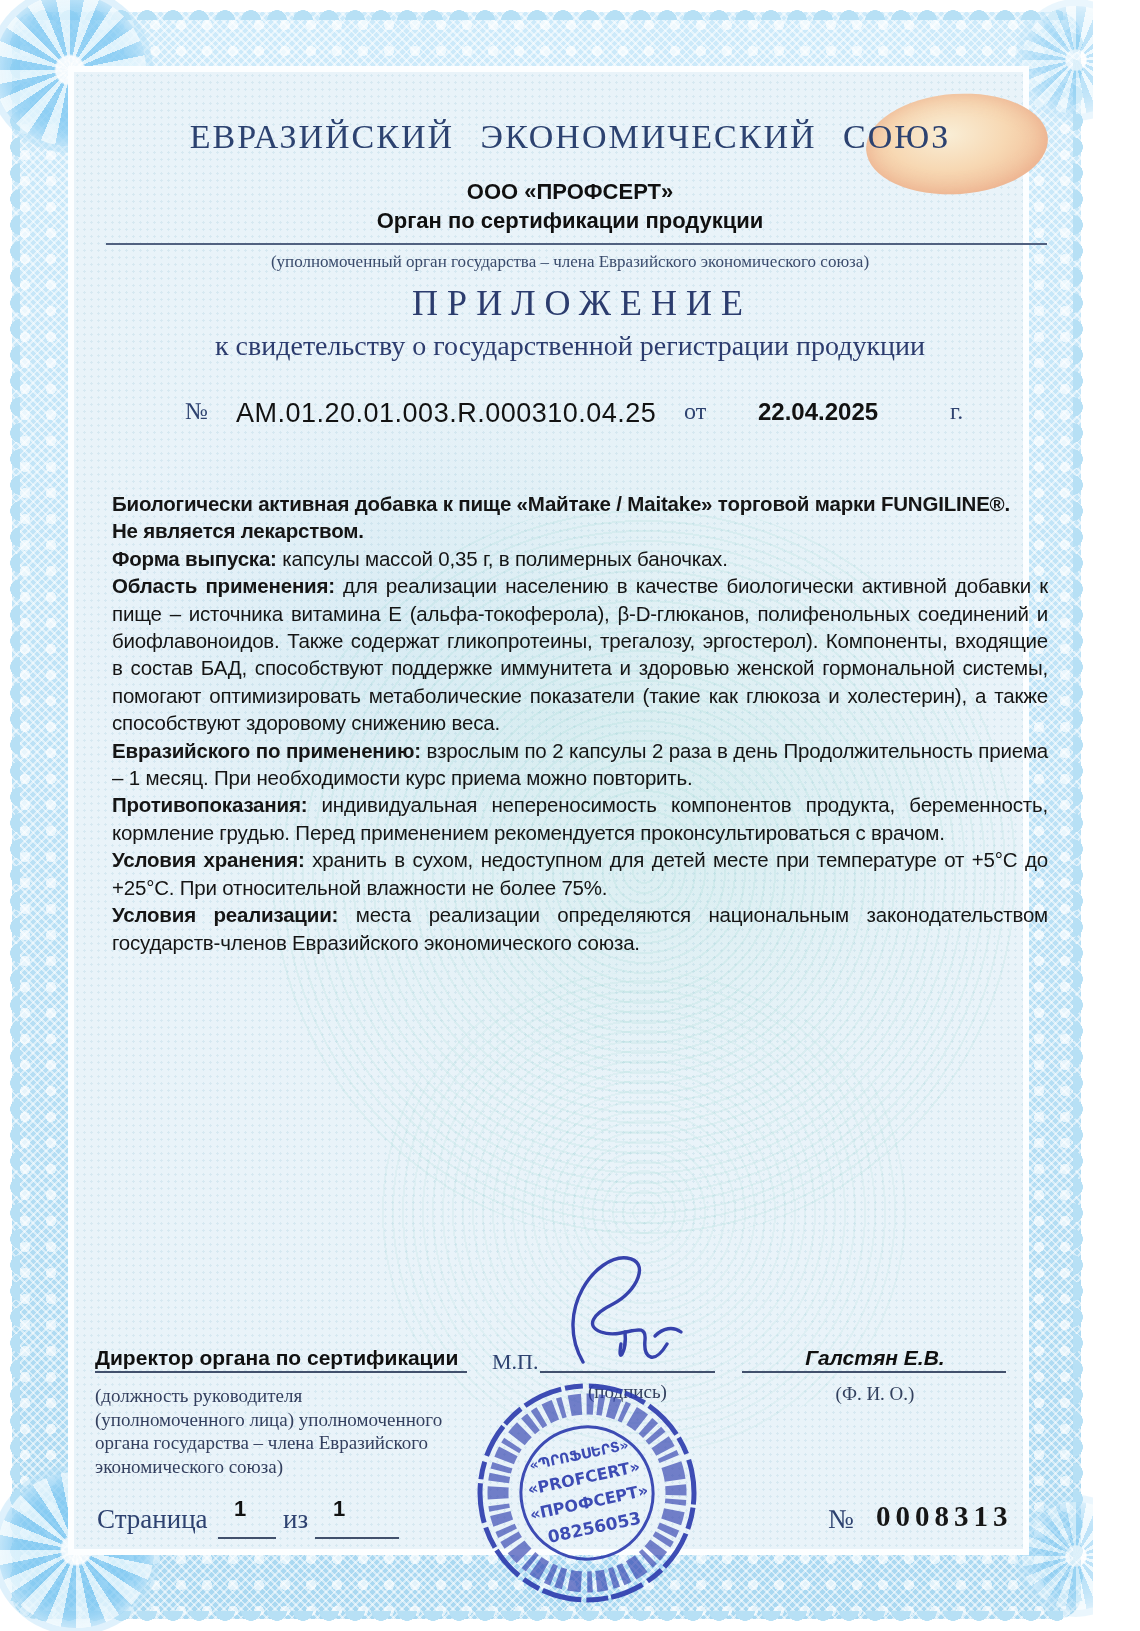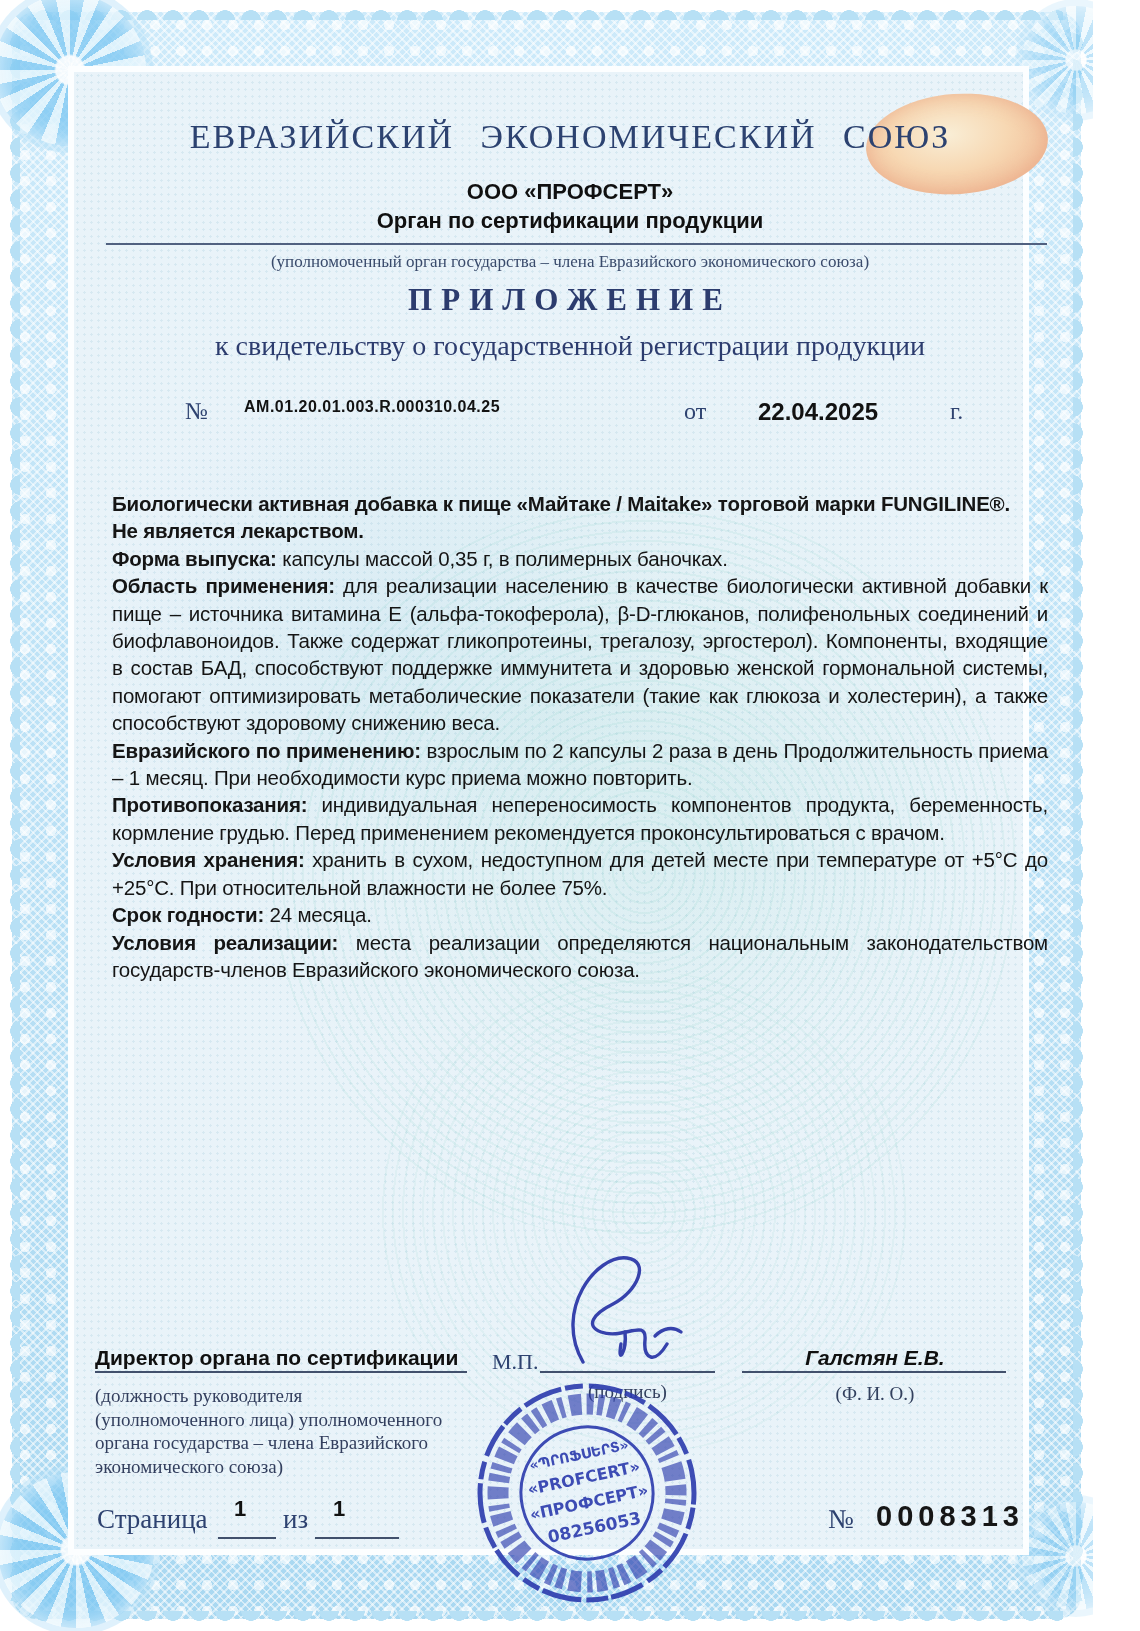--- a/index.html
+++ b/index.html
@@ -56,26 +56,26 @@
   .serif{font-family:"Liberation Serif","DejaVu Serif",serif;}
   .navy{color:#2e4270;}
   .ctr{left:68px;width:1004px;text-align:center;}
 
   .union-title{top:118px;font-size:34px;letter-spacing:2px;word-spacing:16px;color:#2c4270;}
   .org-name{top:179px;font-size:22px;font-weight:bold;color:#101010;}
   .org-role{top:208px;font-size:22px;font-weight:bold;color:#101010;}
   .rule{top:243px;left:106px;width:941px;height:2px;background:#516180;}
   .org-note{top:252px;font-size:17px;color:#394a6b;}
 
-  .doc-title{top:282px;font-size:31px;font-weight:bold;letter-spacing:9px;color:#2c3c6e;}
+  .doc-title{top:282px;font-size:36px;font-weight:normal;letter-spacing:9px;color:#2c3c6e;padding-left:12px;}
   .doc-subtitle{top:330px;font-size:28px;color:#2c3c6e;}
 
   .numrow{top:398px;font-size:24px;}
   .num-label{left:185px;}
-  .num-value{left:244px;font-weight:bold;color:#121212;letter-spacing:.5px;font-size:16px;}
+  .num-value{left:236px;font-weight:normal;color:#121212;letter-spacing:.5px;font-size:27px;}
   .date-prefix{left:684px;}
   .date-value{left:758px;font-weight:bold;color:#121212;font-size:24px;}
   .date-suffix{left:950px;}
 
   .bodytext{left:112px;top:490px;width:936px;color:#151515;}
   .bodytext p{margin:0;font-size:20.5px;line-height:27.4px;text-align:justify;letter-spacing:-0.2px;}
   .bodytext b{font-weight:bold;margin-top:48px;}
 
   .director-label{left:95px;top:1346px;font-size:21px;font-weight:bold;color:#101010;}
   .u-line{position:absolute;height:2px;background:#41506c;z-index:5;}
@@ -89,21 +89,21 @@
   .pos-note{left:95px;top:1384px;width:400px;font-size:19px;line-height:23.5px;color:#333f5e;}
 
   .pagerow{font-size:27px;}
   .page-label{left:97px;top:1504px;}
   .pg-cur{left:234px;top:1496px;font-size:22px;font-weight:bold;color:#111;}
   .pg-line1{left:218px;top:1537px;width:58px;background:#41506c;}
   .of-label{left:283px;top:1504px;}
   .pg-tot{left:333px;top:1496px;font-size:22px;font-weight:bold;color:#111;}
   .pg-line2{left:315px;top:1537px;width:84px;background:#41506c;}
   .blank-num-label{left:828px;top:1504px;}
-  .blank-num-value{left:876px;top:1500px;font-family:Liberation Sans, sans-serif;
+  .blank-num-value{left:876px;top:1500px;font-family:Liberation Serif, serif;
     font-size:29px;font-weight:bold;letter-spacing:5px;color:#161616;}
 
   .hologram{position:absolute;left:866px;top:94px;width:182px;height:100px;border-radius:50%;z-index:4;
     background:radial-gradient(ellipse at 45% 40%, #f9eed6 0%, #f7d8b3 42%, #f2c29d 72%, #efc8a9 100%);
     box-shadow:inset 0 0 20px rgba(226,146,118,.45);transform:rotate(-4deg);}
 
   .signature{position:absolute;left:505px;top:1240px;z-index:7;}
   .stamp{position:absolute;left:470px;top:1376px;z-index:8;transform:rotate(-12deg);opacity:.9;}
   .stamp text{font-family:"DejaVu Sans","Liberation Sans",sans-serif;fill:#2b3aad;font-weight:bold;
     text-anchor:middle;}
@@ -146,21 +146,20 @@
   <div class="abs numrow serif navy date-suffix">г.</div>
 
   <div class="abs bodytext">
     <p><b>Биологически активная добавка к пище «Майтаке / Maitake» торговой марки FUNGILINE®.</b><span></span></p>
     <p><b>Не является лекарством.</b><span></span></p>
     <p><b>Форма выпуска:</b><span> капсулы массой 0,35 г, в полимерных баночках.</span></p>
     <p><b>Область применения:</b><span> для реализации населению в качестве биологически активной добавки к пище – источника витамина Е (альфа-токоферола), β-D-глюканов, полифенольных соединений и биофлавоноидов. Также содержат гликопротеины, трегалозу, эргостерол). Компоненты, входящие в состав БАД, способствуют поддержке иммунитета и здоровью женской гормональной системы, помогают оптимизировать метаболические показатели (такие как глюкоза и холестерин), а также способствуют здоровому снижению веса.</span></p>
     <p><b>Евразийского по применению:</b><span> взрослым по 2 капсулы 2 раза в день Продолжительность приема – 1 месяц. При необходимости курс приема можно повторить.</span></p>
     <p><b>Противопоказания:</b><span> индивидуальная непереносимость компонентов продукта, беременность, кормление грудью. Перед применением рекомендуется проконсультироваться с врачом.</span></p>
     <p><b>Условия хранения:</b><span> хранить в сухом, недоступном для детей месте при температуре от +5°С до +25°С. При относительной влажности не более 75%.</span></p>
-    <p><b>Срок годности:</b><span> 24 месяца.</span></p>
     <p><b>Условия реализации:</b><span> места реализации определяются национальным законодательством государств-членов Евразийского экономического союза.</span></p>
   </div>
 
   <div class="abs director-label">Директор органа по сертификации</div>
   <div class="u-line director-line"></div>
   <div class="abs serif navy seal-label">М.П.</div>
   <div class="u-line sign-line"></div>
   <div class="abs serif sign-caption">(подпись)</div>
   <div class="abs fio-value">Галстян Е.В.</div>
   <div class="u-line fio-line"></div>

